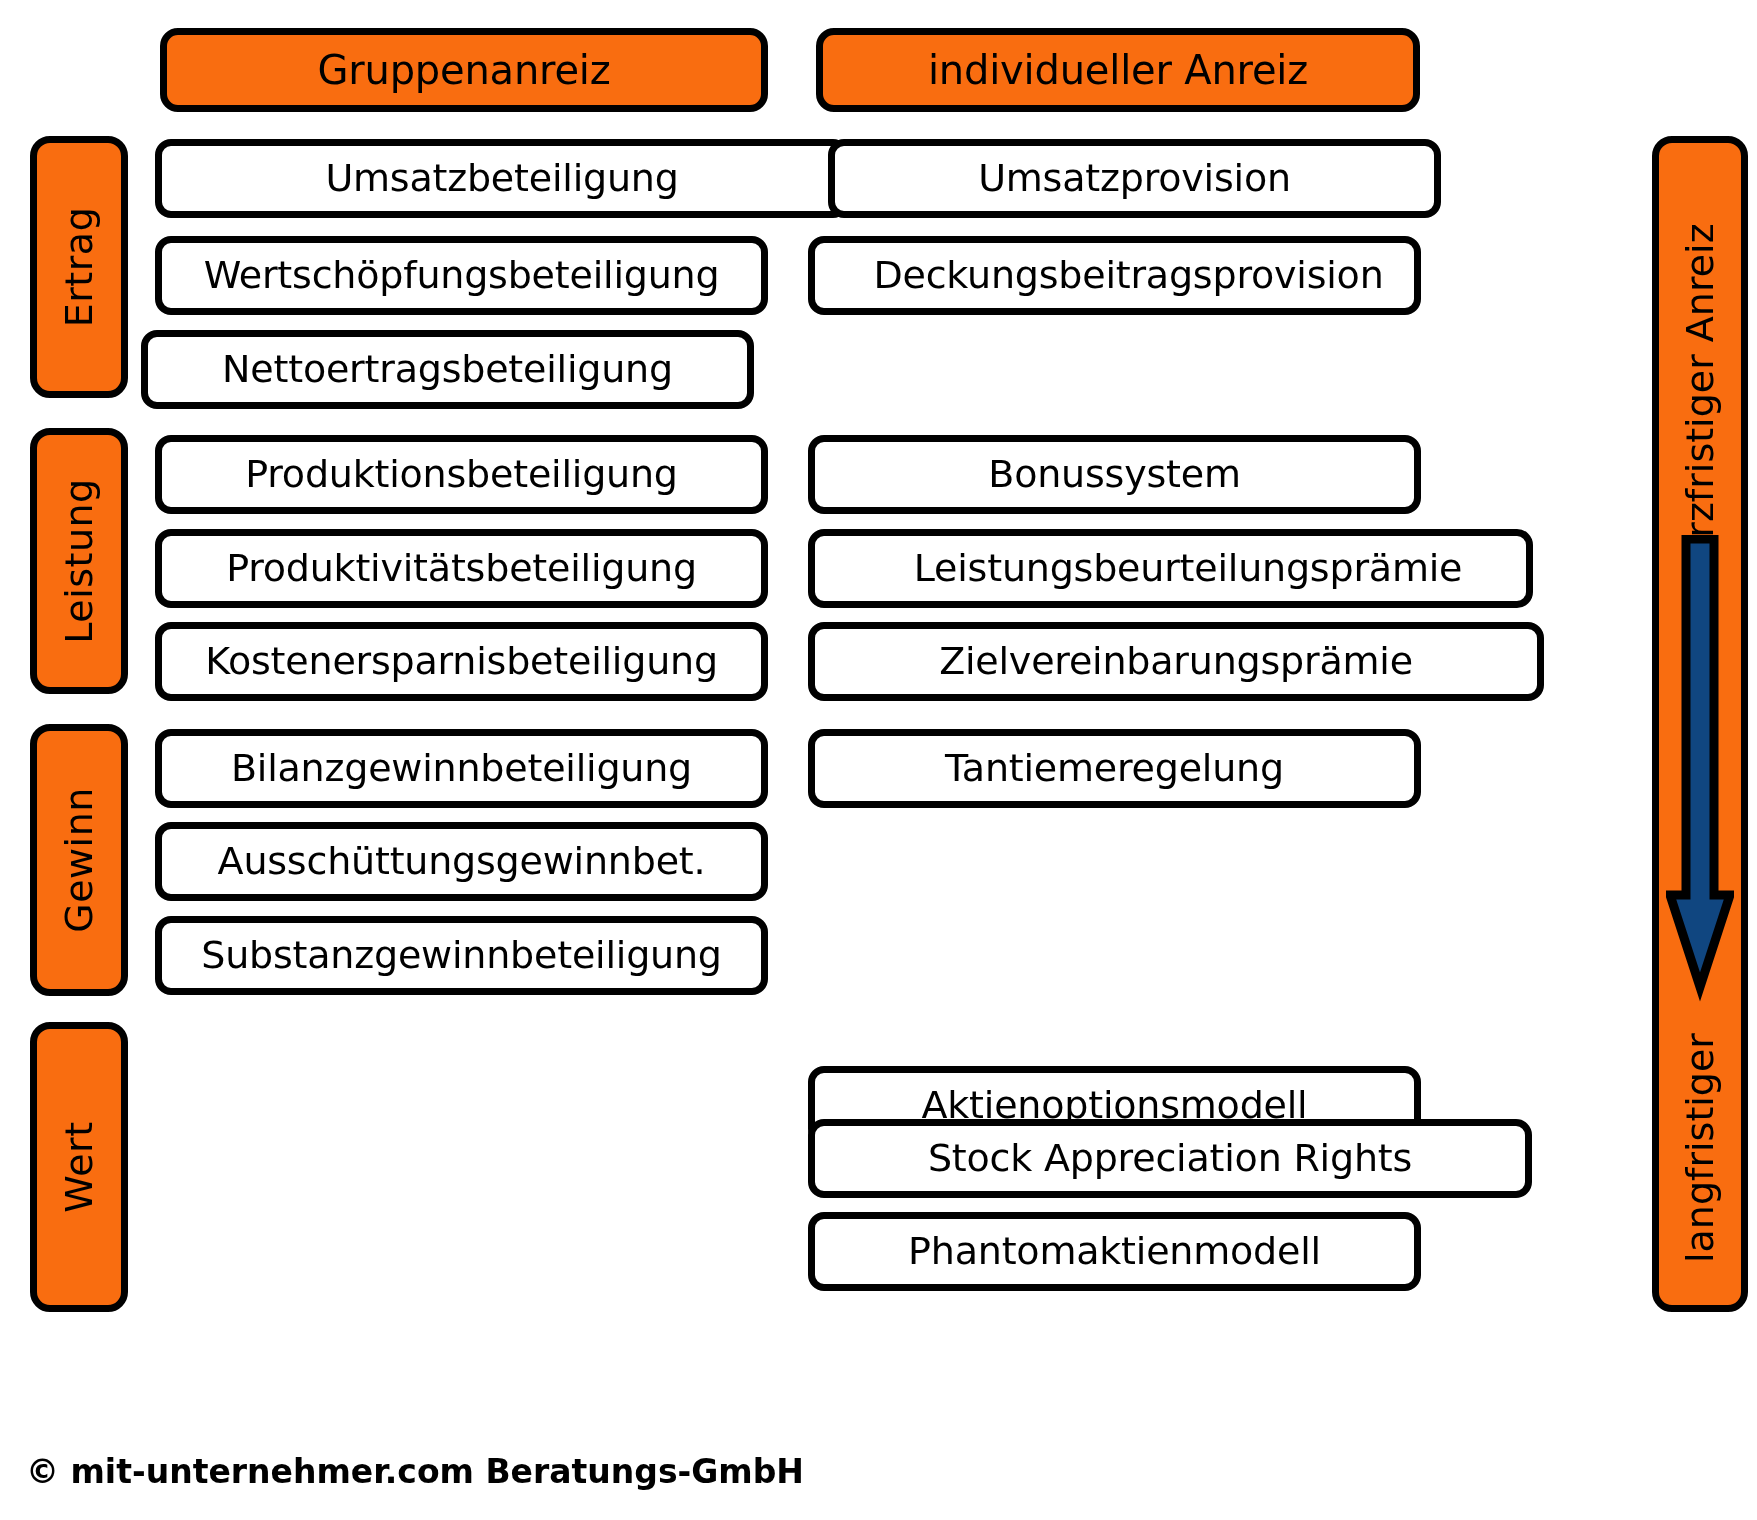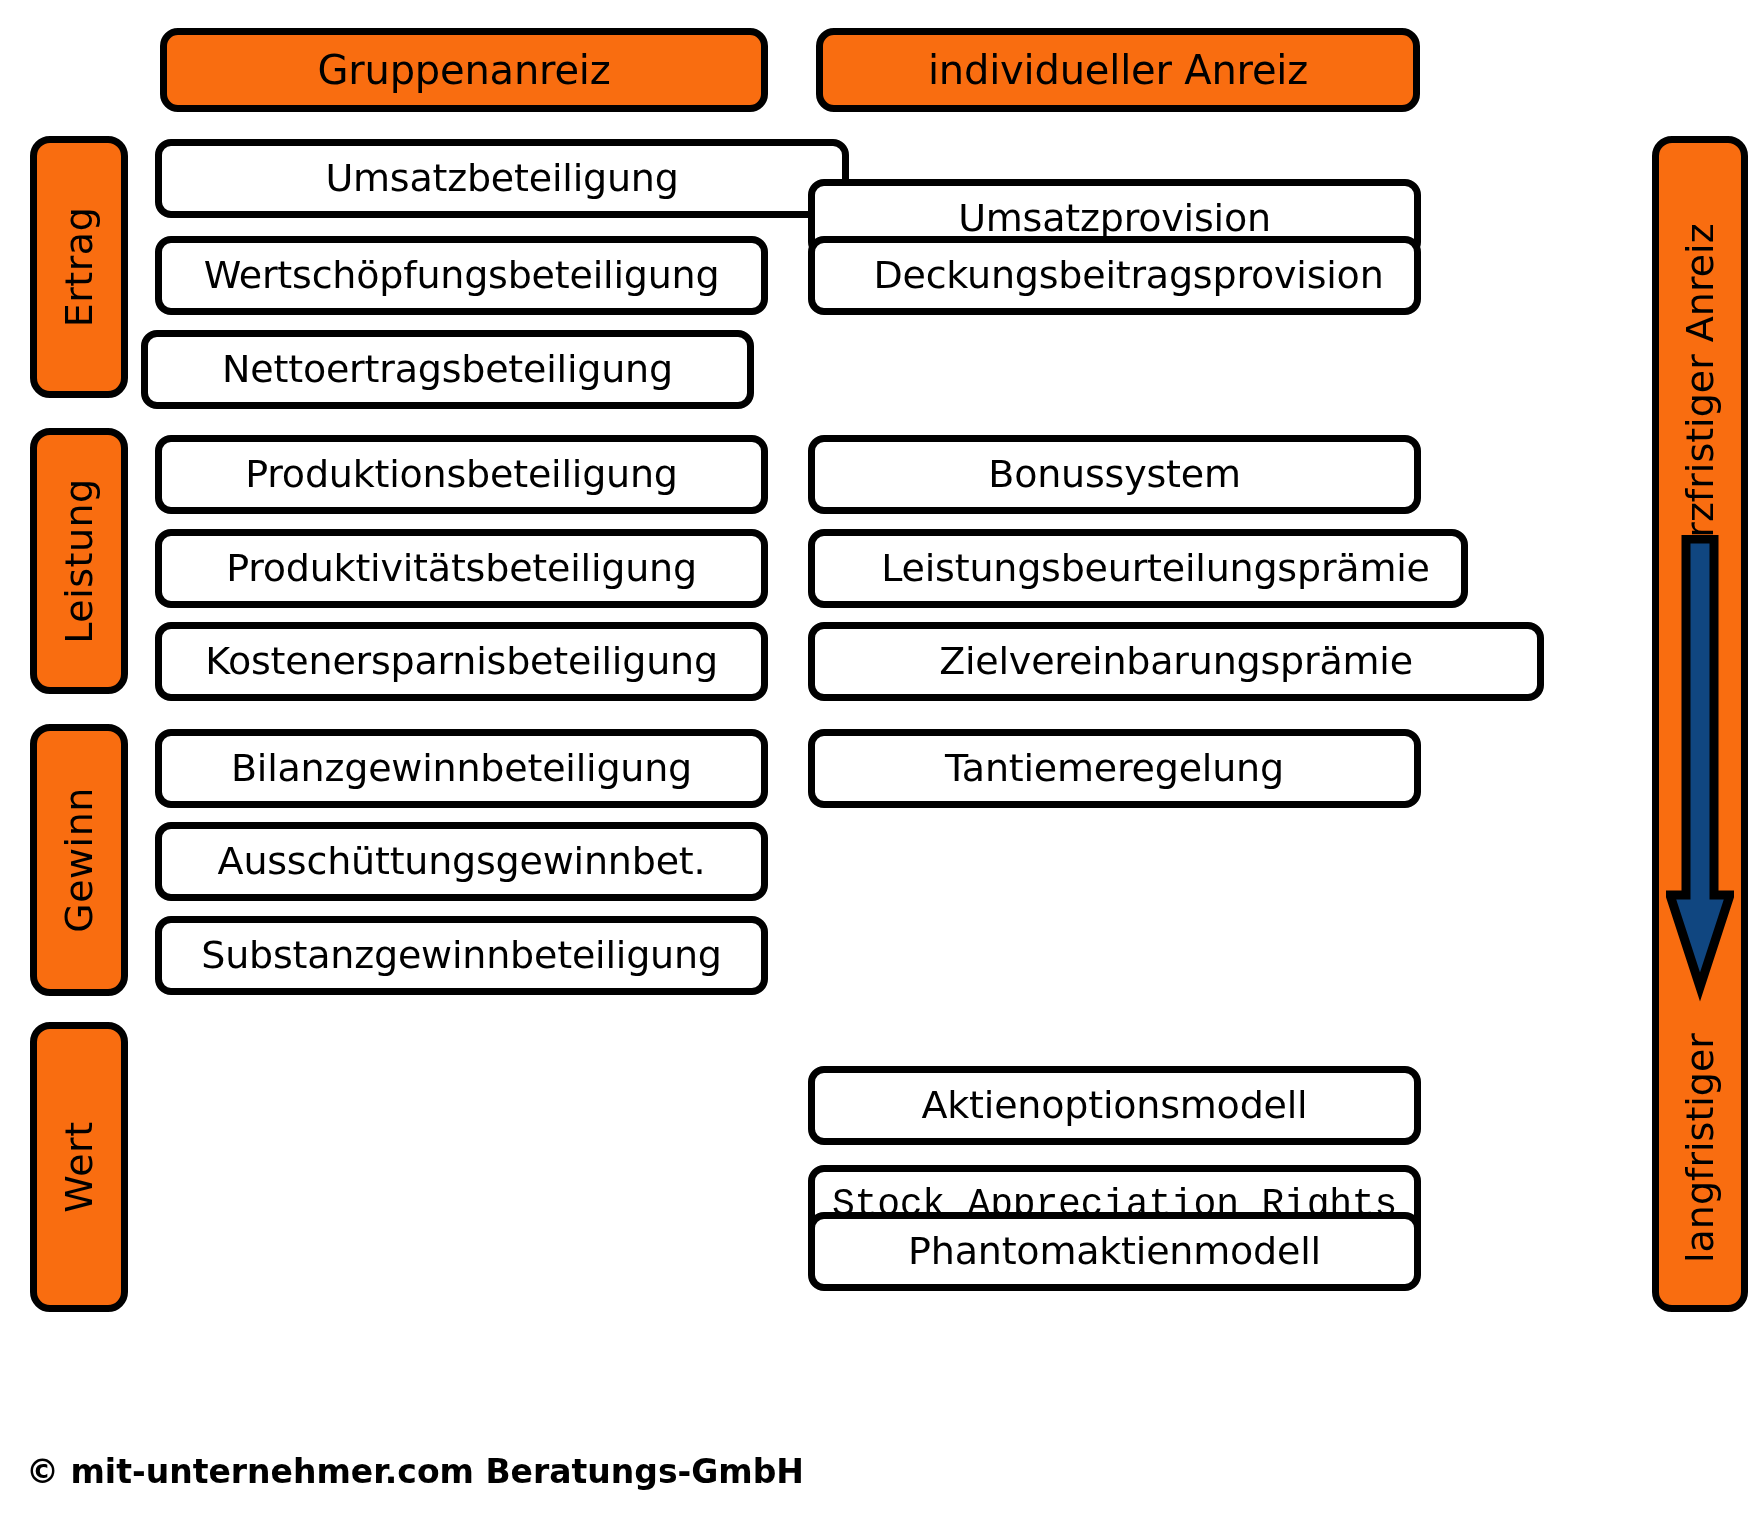--- a/index.html
+++ b/index.html
@@ -167,45 +167,45 @@
   <div class="node" style="left:155px; top:729px; width:613px; height:79px;">
     <span>Bilanzgewinnbeteiligung</span>
   </div>
   <div class="node" style="left:155px; top:822px; width:613px; height:79px;">
     <span>Ausschüttungsgewinnbet.</span>
   </div>
   <div class="node" style="left:155px; top:916px; width:613px; height:79px;">
     <span>Substanzgewinnbeteiligung</span>
   </div>
 
-  <div class="node" style="left:808px; top:139px; width:613px; height:79px;margin-top:40px;">
+  <div class="node" style="left:828px; top:139px; width:613px; height:79px;">
     <span>Umsatzprovision</span>
   </div>
   <div class="node" style="left:808px; top:236px; width:613px; height:79px;padding-left:28px;">
     <span>Deckungsbeitragsprovision</span>
   </div>
 
   <div class="node" style="left:808px; top:435px; width:613px; height:79px;">
     <span>Bonussystem</span>
   </div>
-  <div class="node" style="left:808px; top:529px; width:660px; height:79px;padding-left:35px;">
+  <div class="node" style="left:808px; top:529px; width:725px; height:79px;padding-left:35px;">
     <span>Leistungsbeurteilungsprämie</span>
   </div>
   <div class="node" style="left:808px; top:622px; width:736px; height:79px;">
     <span>Zielvereinbarungsprämie</span>
   </div>
 
   <div class="node" style="left:808px; top:729px; width:613px; height:79px;">
     <span>Tantiemeregelung</span>
   </div>
 
   <div class="node" style="left:808px; top:1026px; width:613px; height:79px;margin-top:40px;">
     <span>Aktienoptionsmodell</span>
   </div>
-  <div class="node" style="left:808px; top:1165px; width:613px; height:79px;font-family:Liberation Mono, monospace;">
+  <div class="node" style="left:808px; top:1119px; width:724px; height:79px;">
     <span>Stock Appreciation Rights</span>
   </div>
   <div class="node" style="left:808px; top:1212px; width:613px; height:79px;">
     <span>Phantomaktienmodell</span>
   </div>
 
   <div id="timeframe-bar">
     <span class="tf-label" id="tf-short">kurzfristiger Anreiz</span>
 
     <svg id="arrow-down-icon" viewBox="0 0 68 470" preserveAspectRatio="none">

